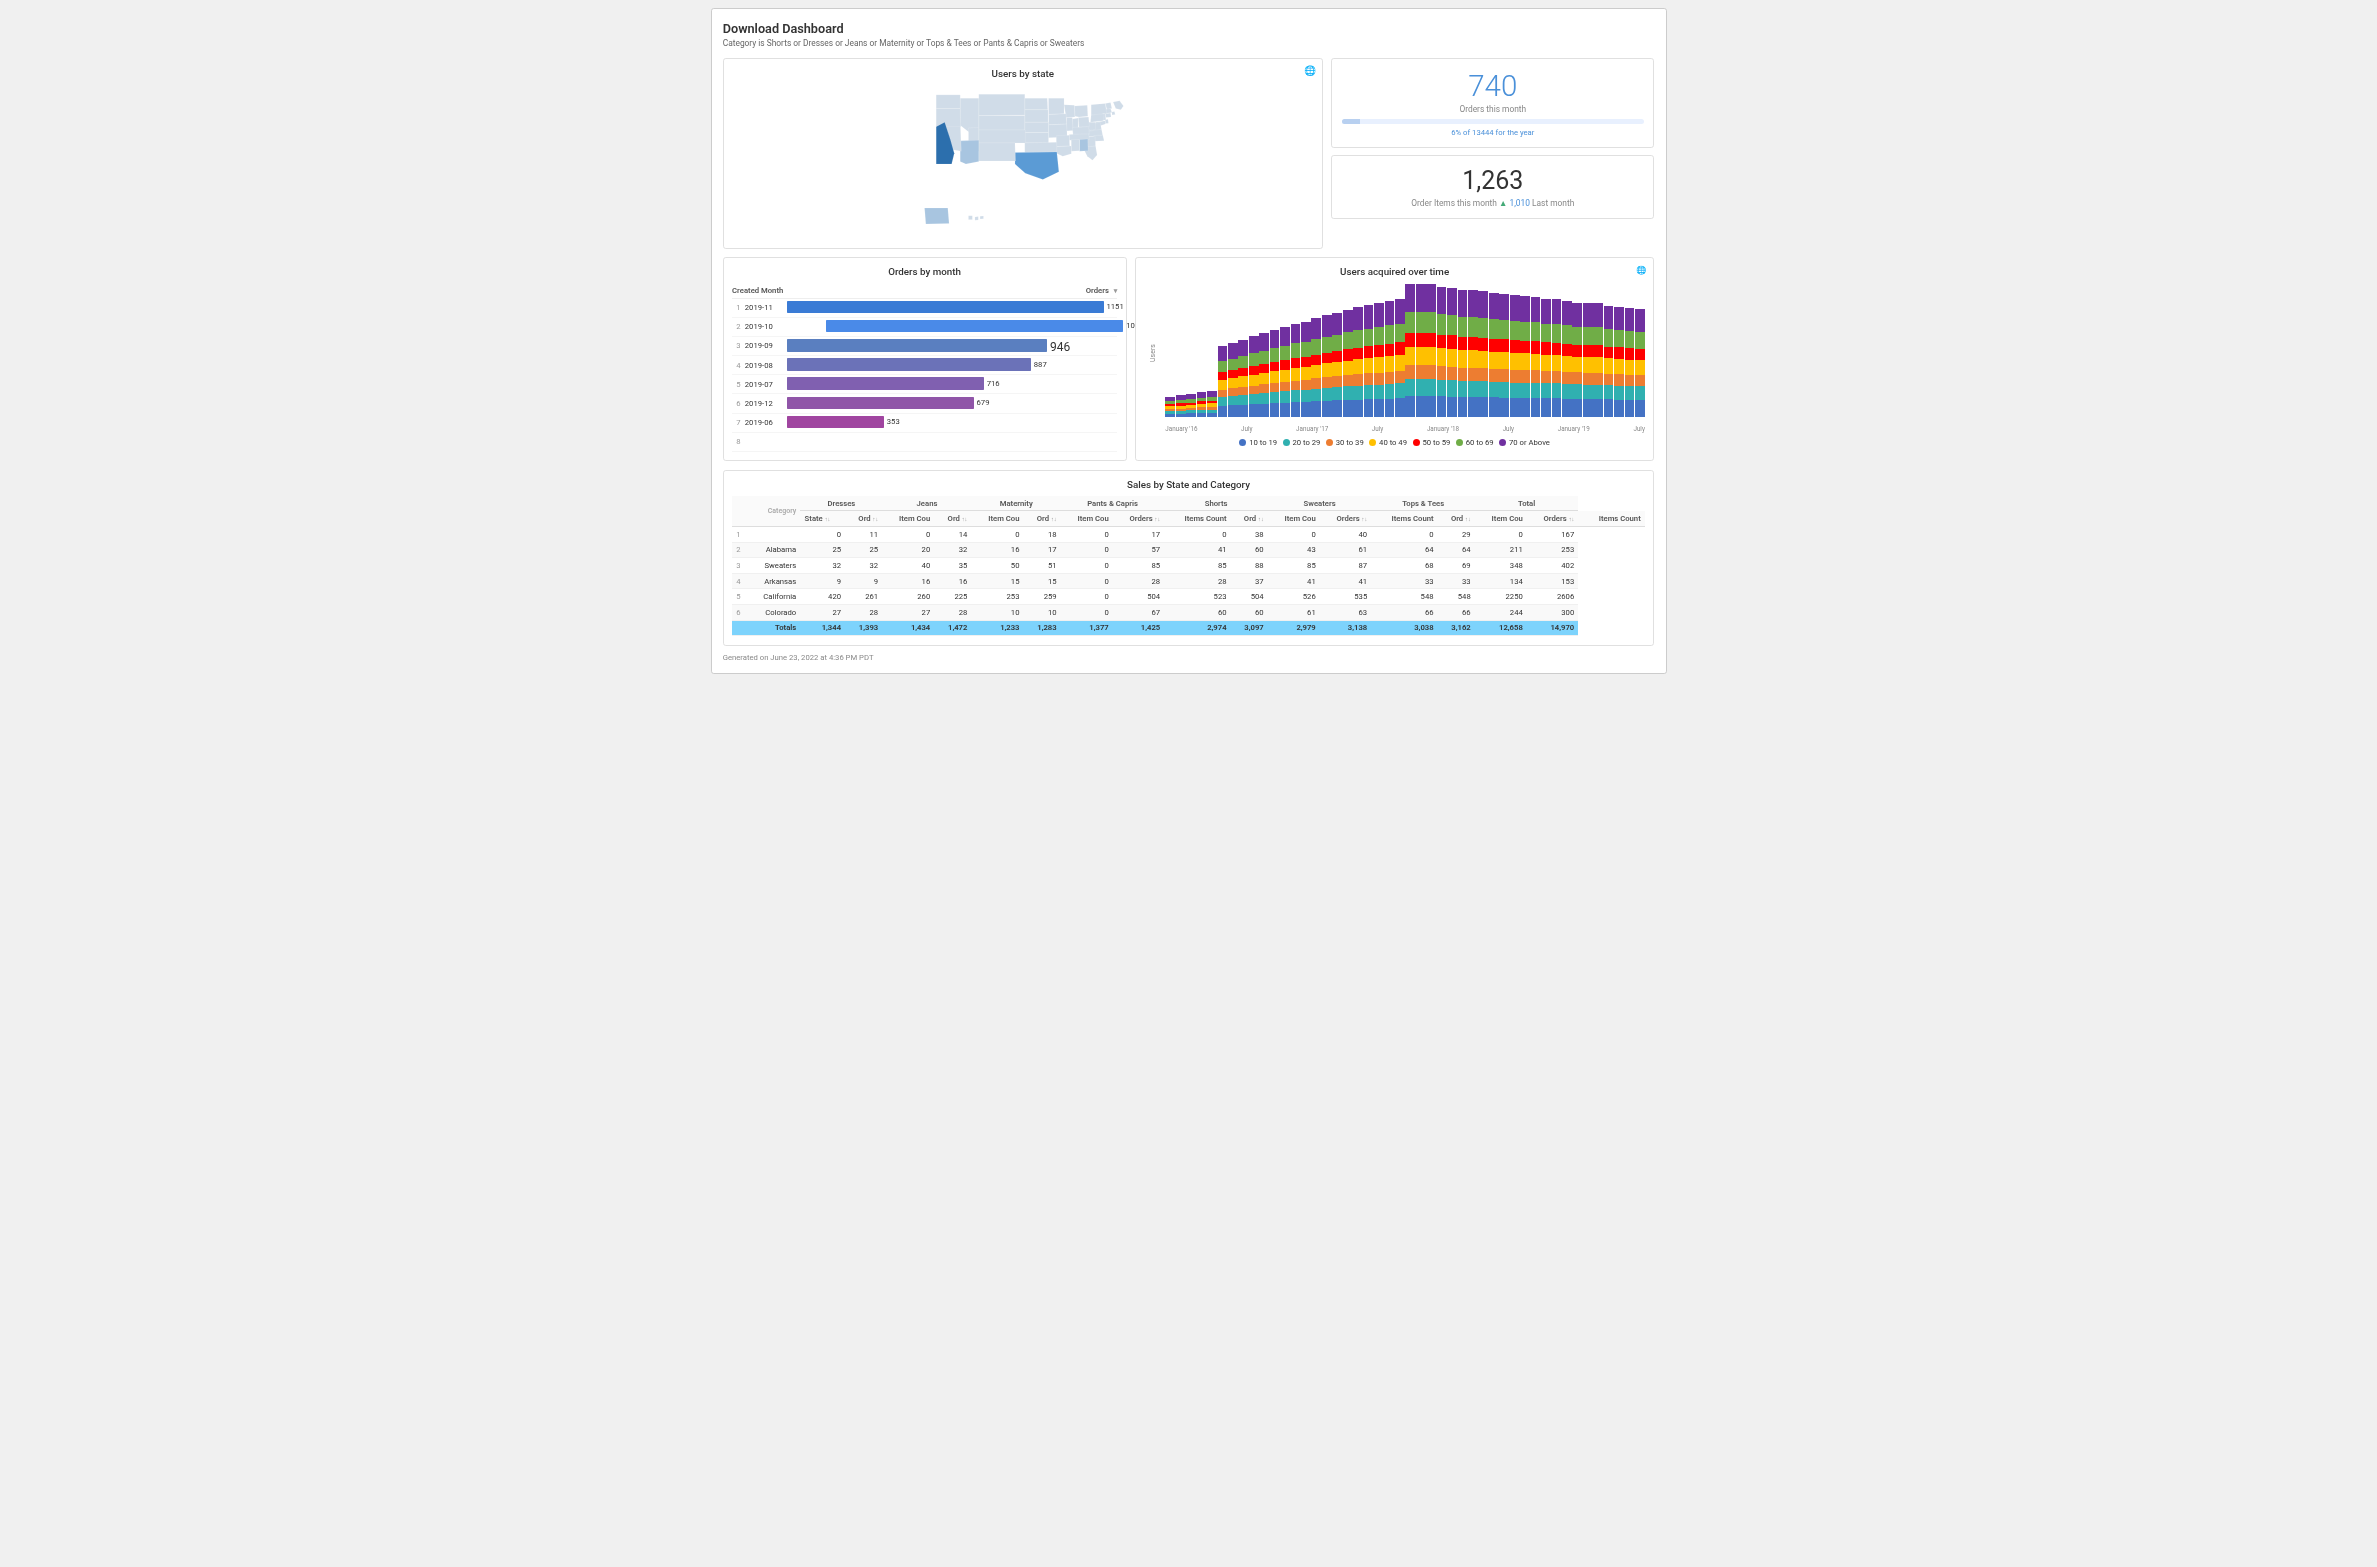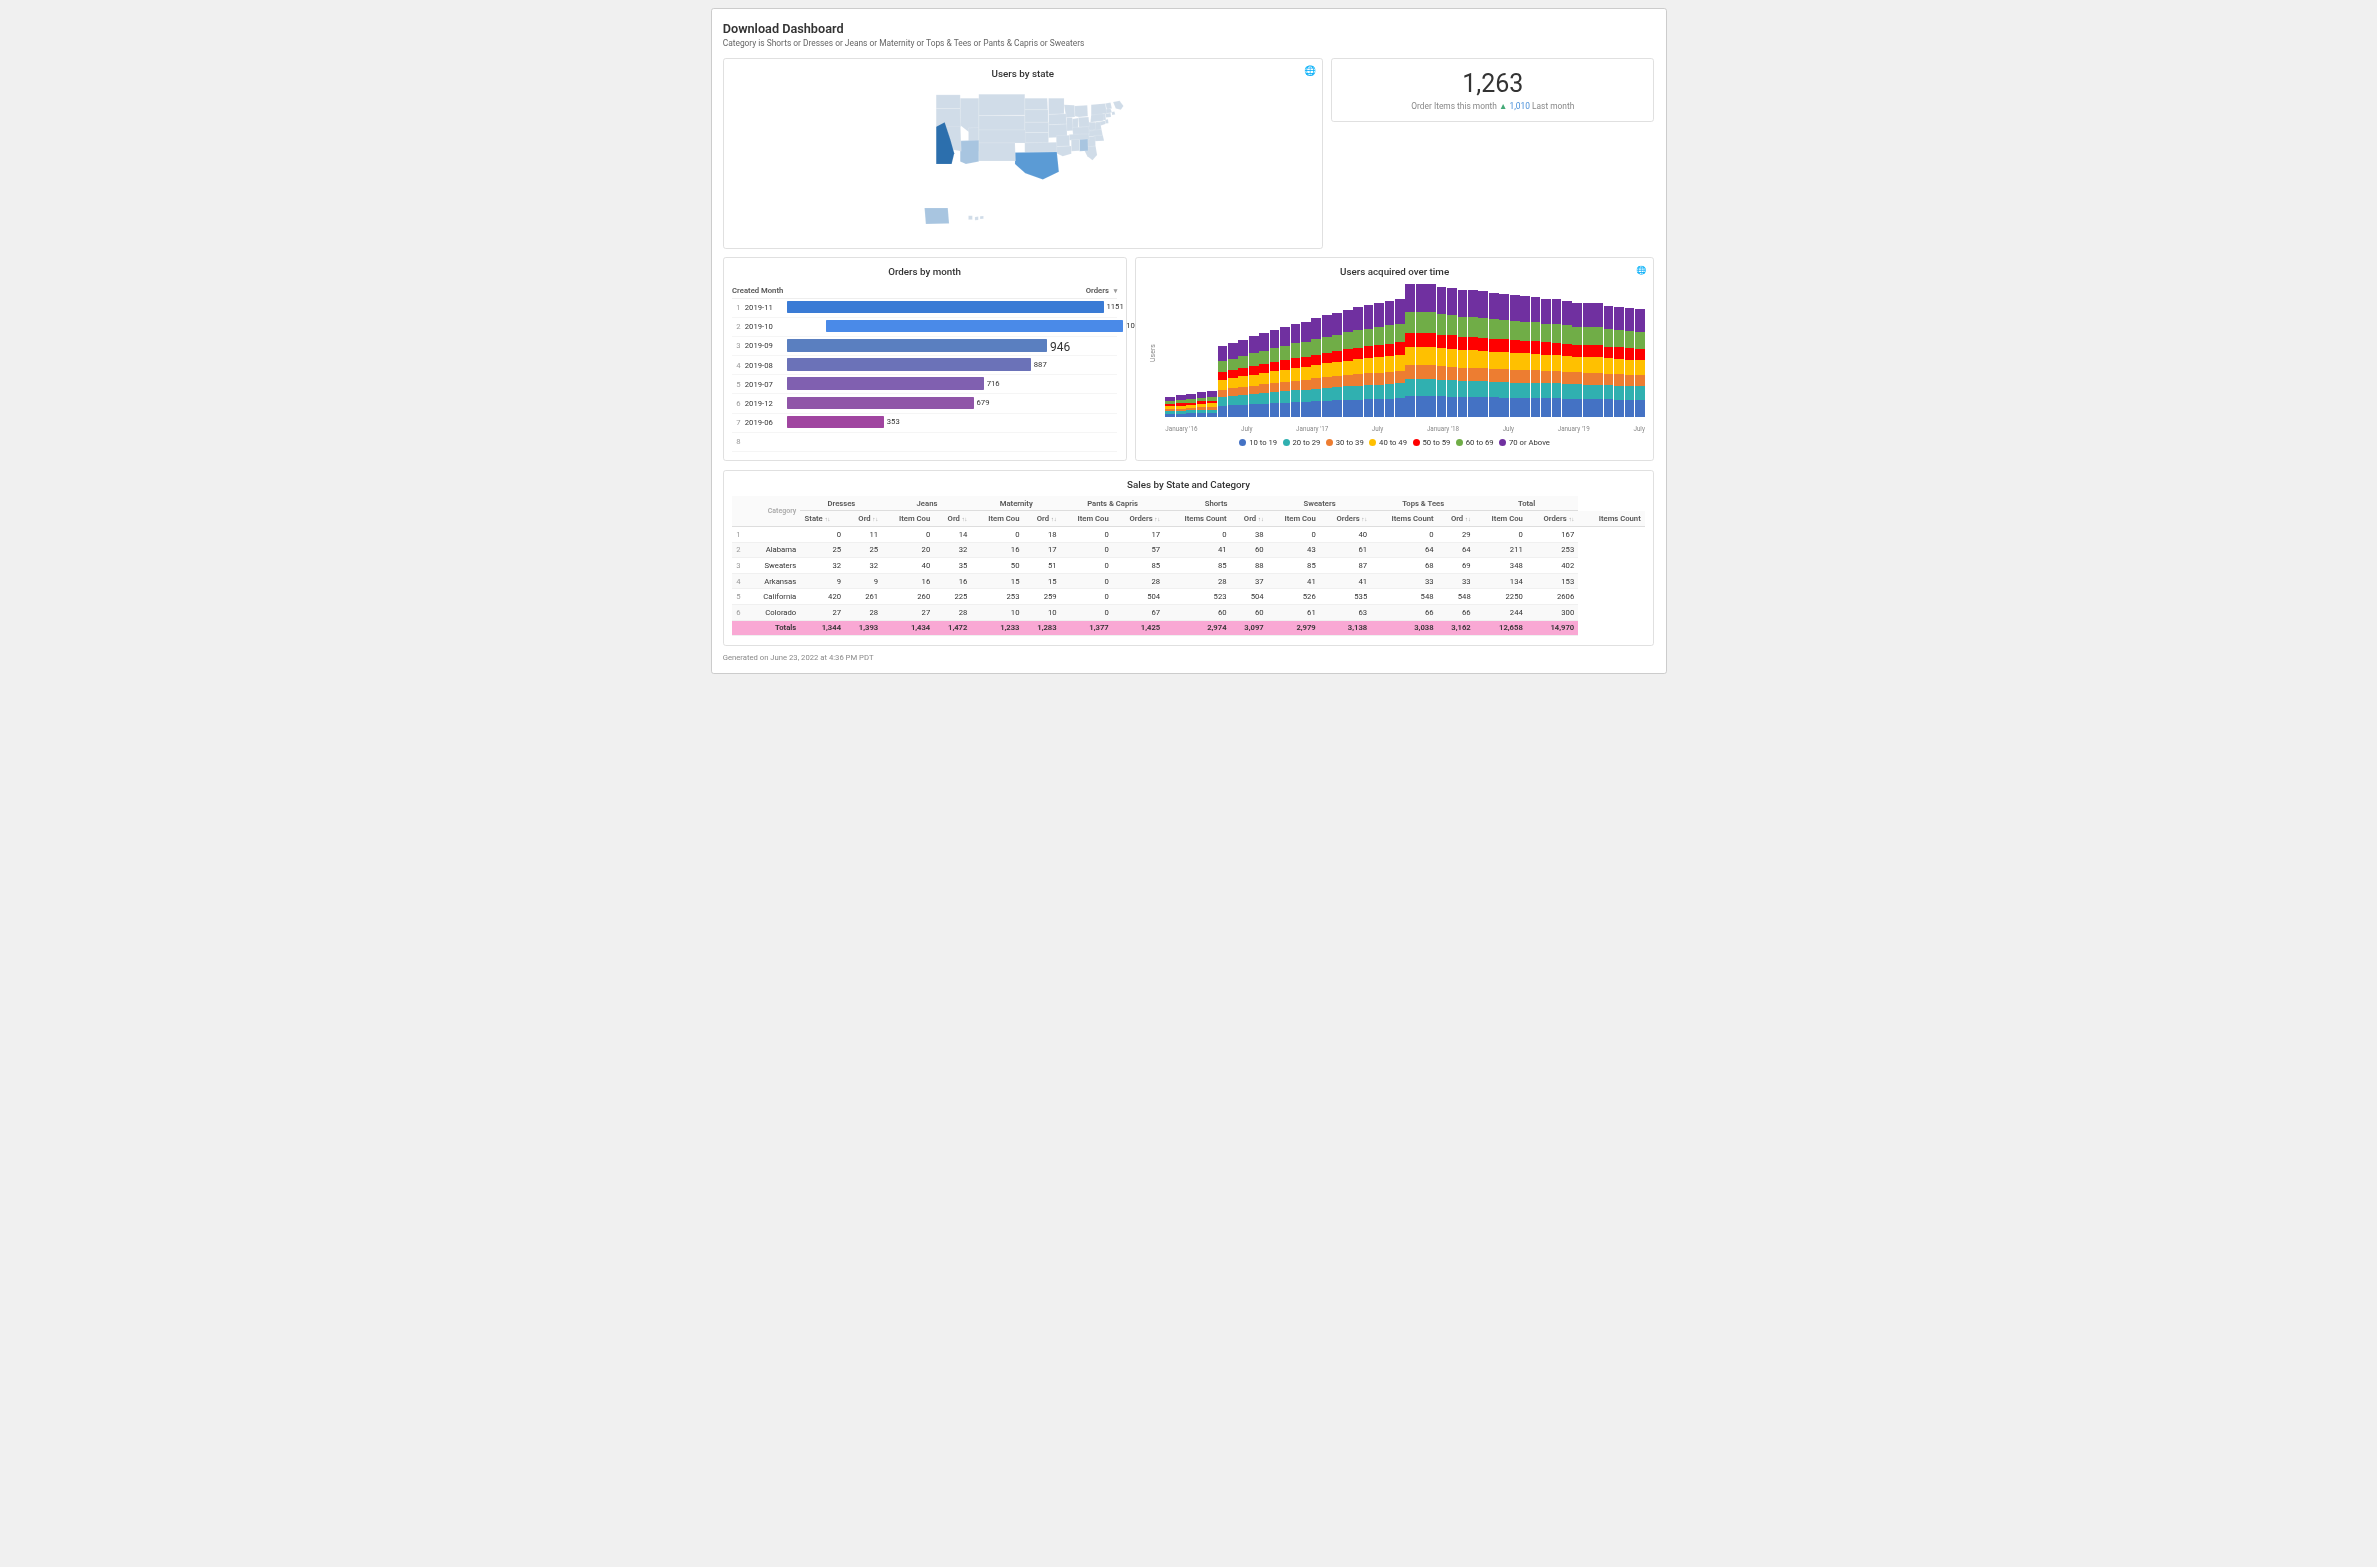--- a/index.html
+++ b/index.html
@@ -290,21 +290,21 @@
       border-bottom: 0.7px solid #ddd;
     }
     .data-table td:first-child, .data-table th:first-child {
       text-align: left;
     }
     .data-table tr:nth-child(even) td {
       background: #f9f9f9;
     }
     .data-table .totals-row td {
       font-weight: 600;
-      background: #f9a8d4;
+      background: #7dd3fc;
     }
     .row-num {
       color: #999;
       width: 14px;
     }
     .sort-icon {
       font-size: 5.6px;
       color: #999;
     }
     .footer-text {
@@ -435,20 +435,28 @@
 
           <path d="M270,510 L285,510 L285,525 L270,525 Z" class="us-state"></path>
           <path d="M295,515 L308,513 L308,526 L295,527 Z" class="us-state"></path>
           <path d="M315,512 L328,511 L328,522 L315,523 Z" class="us-state"></path>
         </svg>
       </div>
     </div>
 
     <div class="right-panels">
 
+      <div class="metric-panel">
+        <div class="metric-big-number">740</div>
+        <div class="metric-label">Orders this month</div>
+        <div class="metric-progress-bar">
+          <div class="metric-progress-fill"></div>
+        </div>
+        <div class="metric-year-label">6% of 13444 for the year</div>
+      </div>
 
       <div class="metric-panel">
         <div class="metric-medium-number">1,263</div>
         <div class="metric-sub-label">
           <span>Order Items this month</span>
           <span class="up-arrow"> ▲ </span>
           <span class="up-value">1,010</span>
           <span>Last month</span>
         </div>
       </div>

